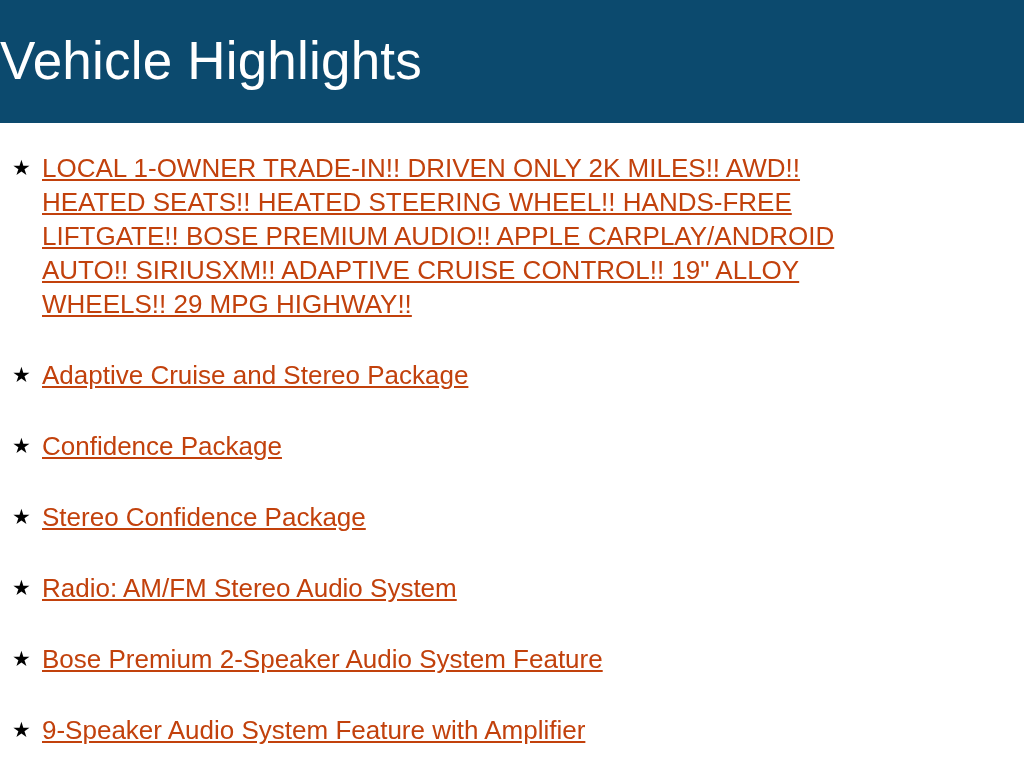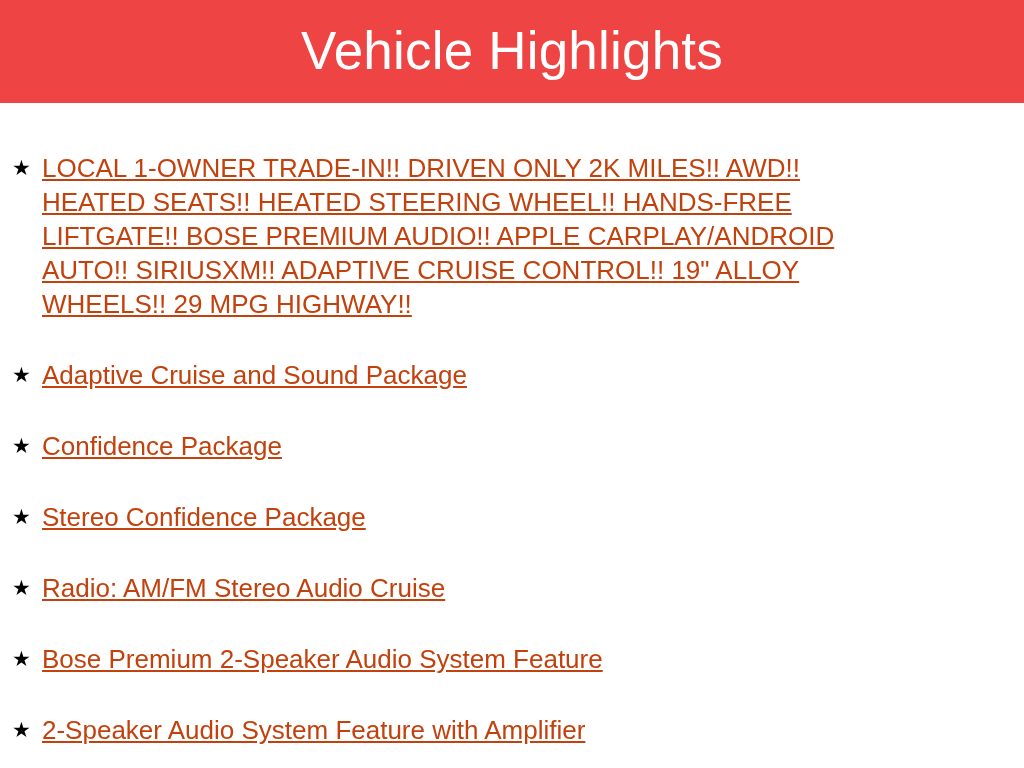--- a/index.html
+++ b/index.html
@@ -17,25 +17,25 @@
   .page {
     width: 1024px;
     height: 768px;
     position: relative;
     background: #ffffff;
   }
 
   
   .header-band {
     width: 1024px;
-    height: 103px;
-    background: #ef4444;
+    height: 123px;
+    background: #0c4a6e;
     display: flex;
     align-items: center;
-    justify-content: center;
+    justify-content: flex-start;
     box-sizing: border-box;
   }
   .header-title {
     color: #ffffff;
     font-family: "Liberation Sans", sans-serif;
     font-size: 53px;
     font-weight: 400;
     line-height: 1;
     letter-spacing: 0.2px;
     white-space: nowrap;
@@ -109,43 +109,43 @@
 
   <ul class="highlights-list">
 
     <li class="highlight-item first">
       <span class="star-bullet">★</span>
       <span class="item-text para">LOCAL 1-OWNER TRADE-IN!! DRIVEN ONLY 2K MILES!! AWD!! HEATED SEATS!! HEATED STEERING WHEEL!! HANDS-FREE LIFTGATE!! BOSE PREMIUM AUDIO!! APPLE CARPLAY/ANDROID AUTO!! SIRIUSXM!! ADAPTIVE CRUISE CONTROL!! 19" ALLOY WHEELS!! 29 MPG HIGHWAY!!</span>
     </li>
 
     <li class="highlight-item short">
       <span class="star-bullet">★</span>
-      <span class="item-text">Adaptive Cruise and Sound Package</span>
+      <span class="item-text">Adaptive Cruise and Stereo Package</span>
     </li>
 
     <li class="highlight-item short">
       <span class="star-bullet">★</span>
       <span class="item-text">Confidence Package</span>
     </li>
 
     <li class="highlight-item short">
       <span class="star-bullet">★</span>
       <span class="item-text">Stereo Confidence Package</span>
     </li>
 
     <li class="highlight-item short">
       <span class="star-bullet">★</span>
-      <span class="item-text">Radio: AM/FM Stereo Audio Cruise</span>
+      <span class="item-text">Radio: AM/FM Stereo Audio System</span>
     </li>
 
     <li class="highlight-item short">
       <span class="star-bullet">★</span>
       <span class="item-text">Bose Premium 2-Speaker Audio System Feature</span>
     </li>
 
     <li class="highlight-item short">
       <span class="star-bullet">★</span>
-      <span class="item-text">2-Speaker Audio System Feature with Amplifier</span>
+      <span class="item-text">9-Speaker Audio System Feature with Amplifier</span>
     </li>
 
   </ul>
 
 </div>
 
 </body></html>

